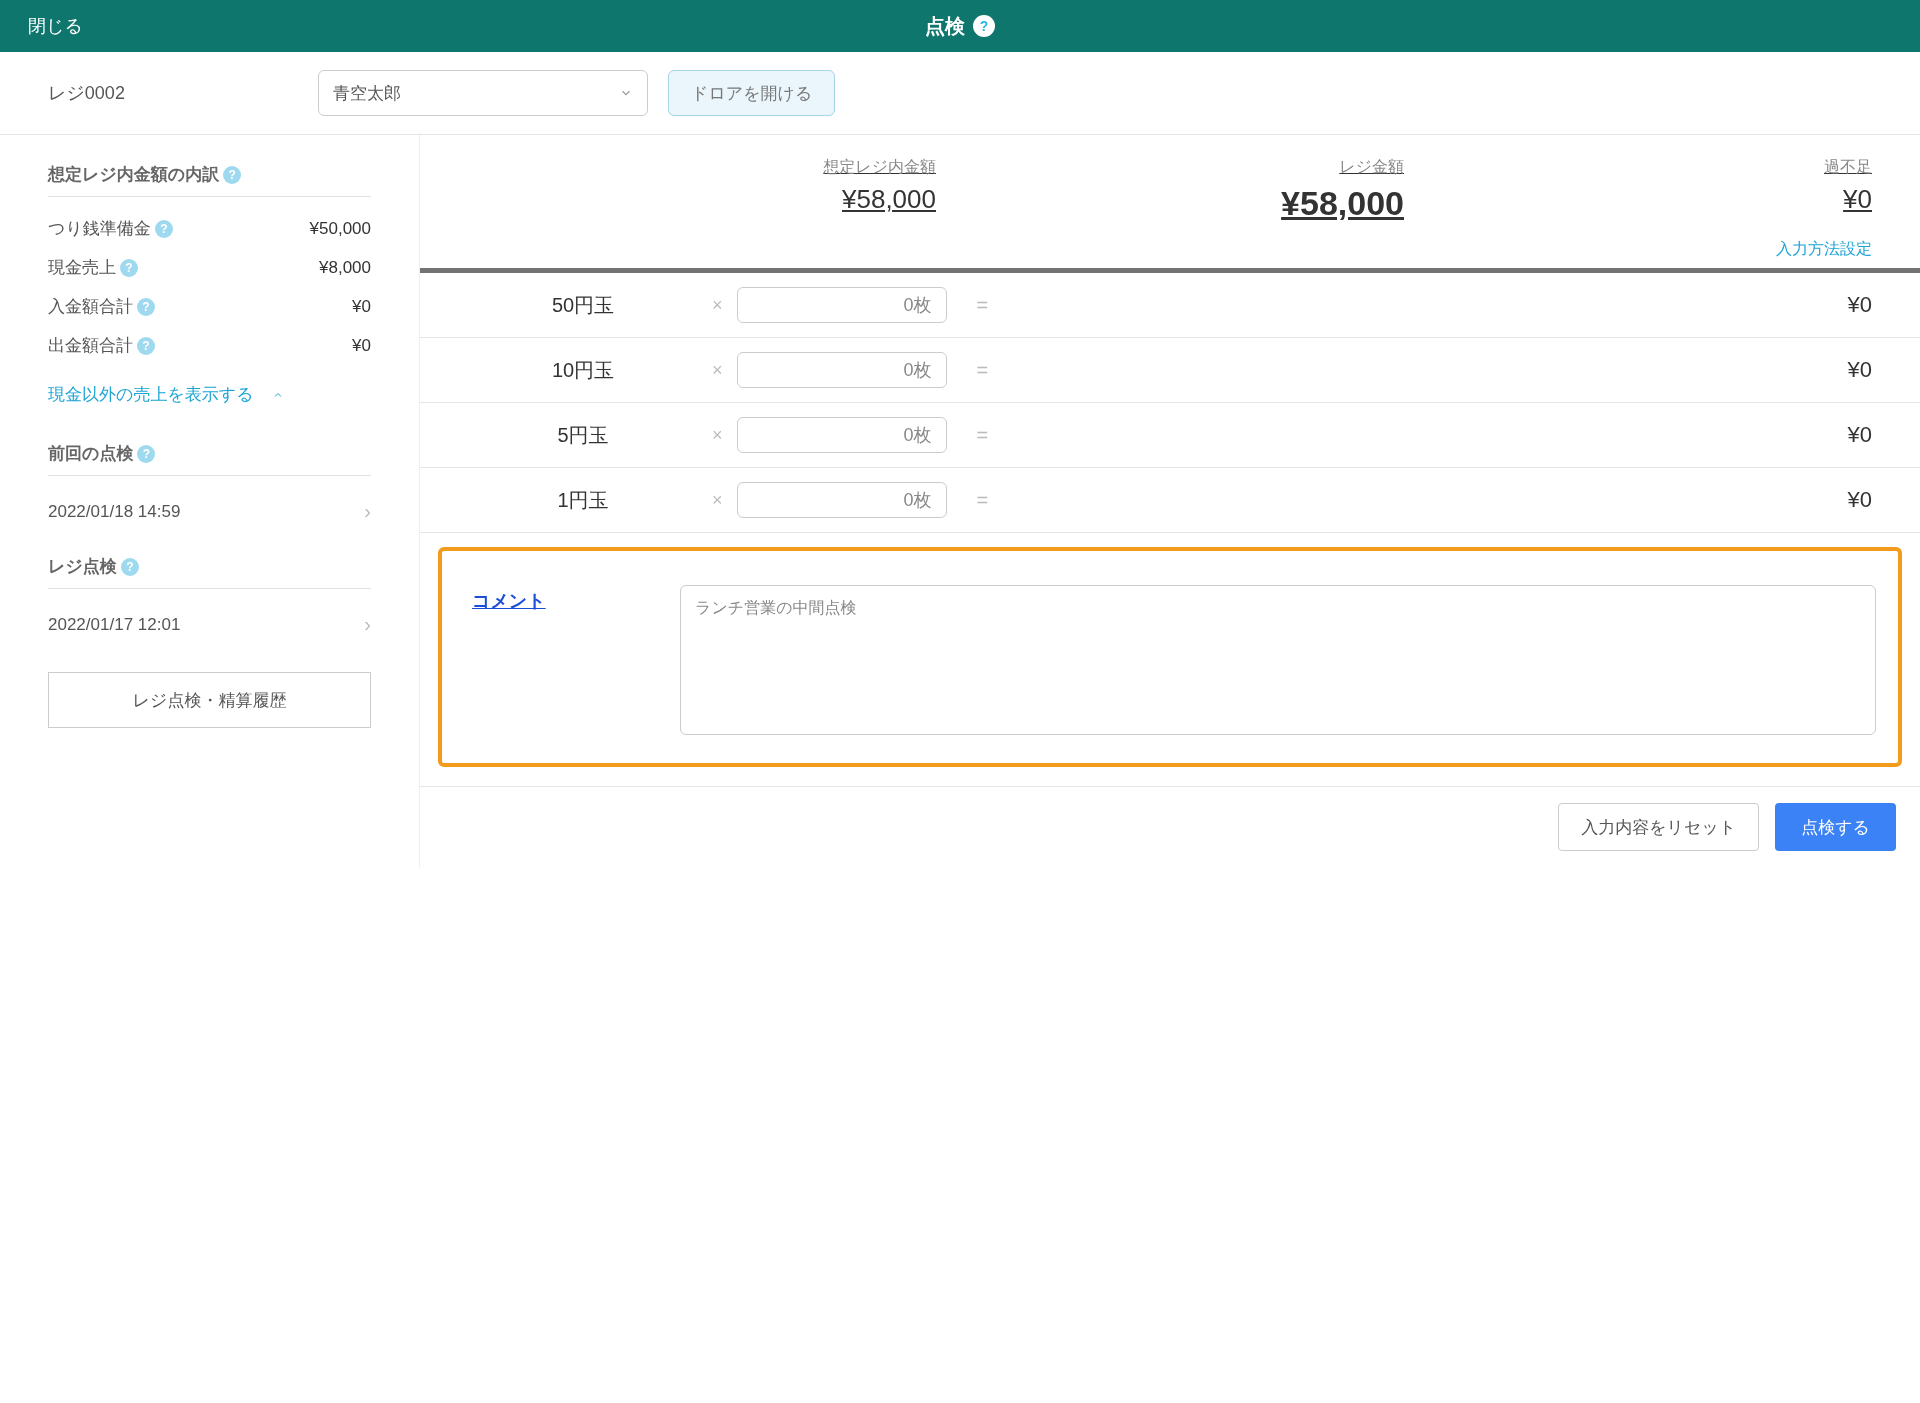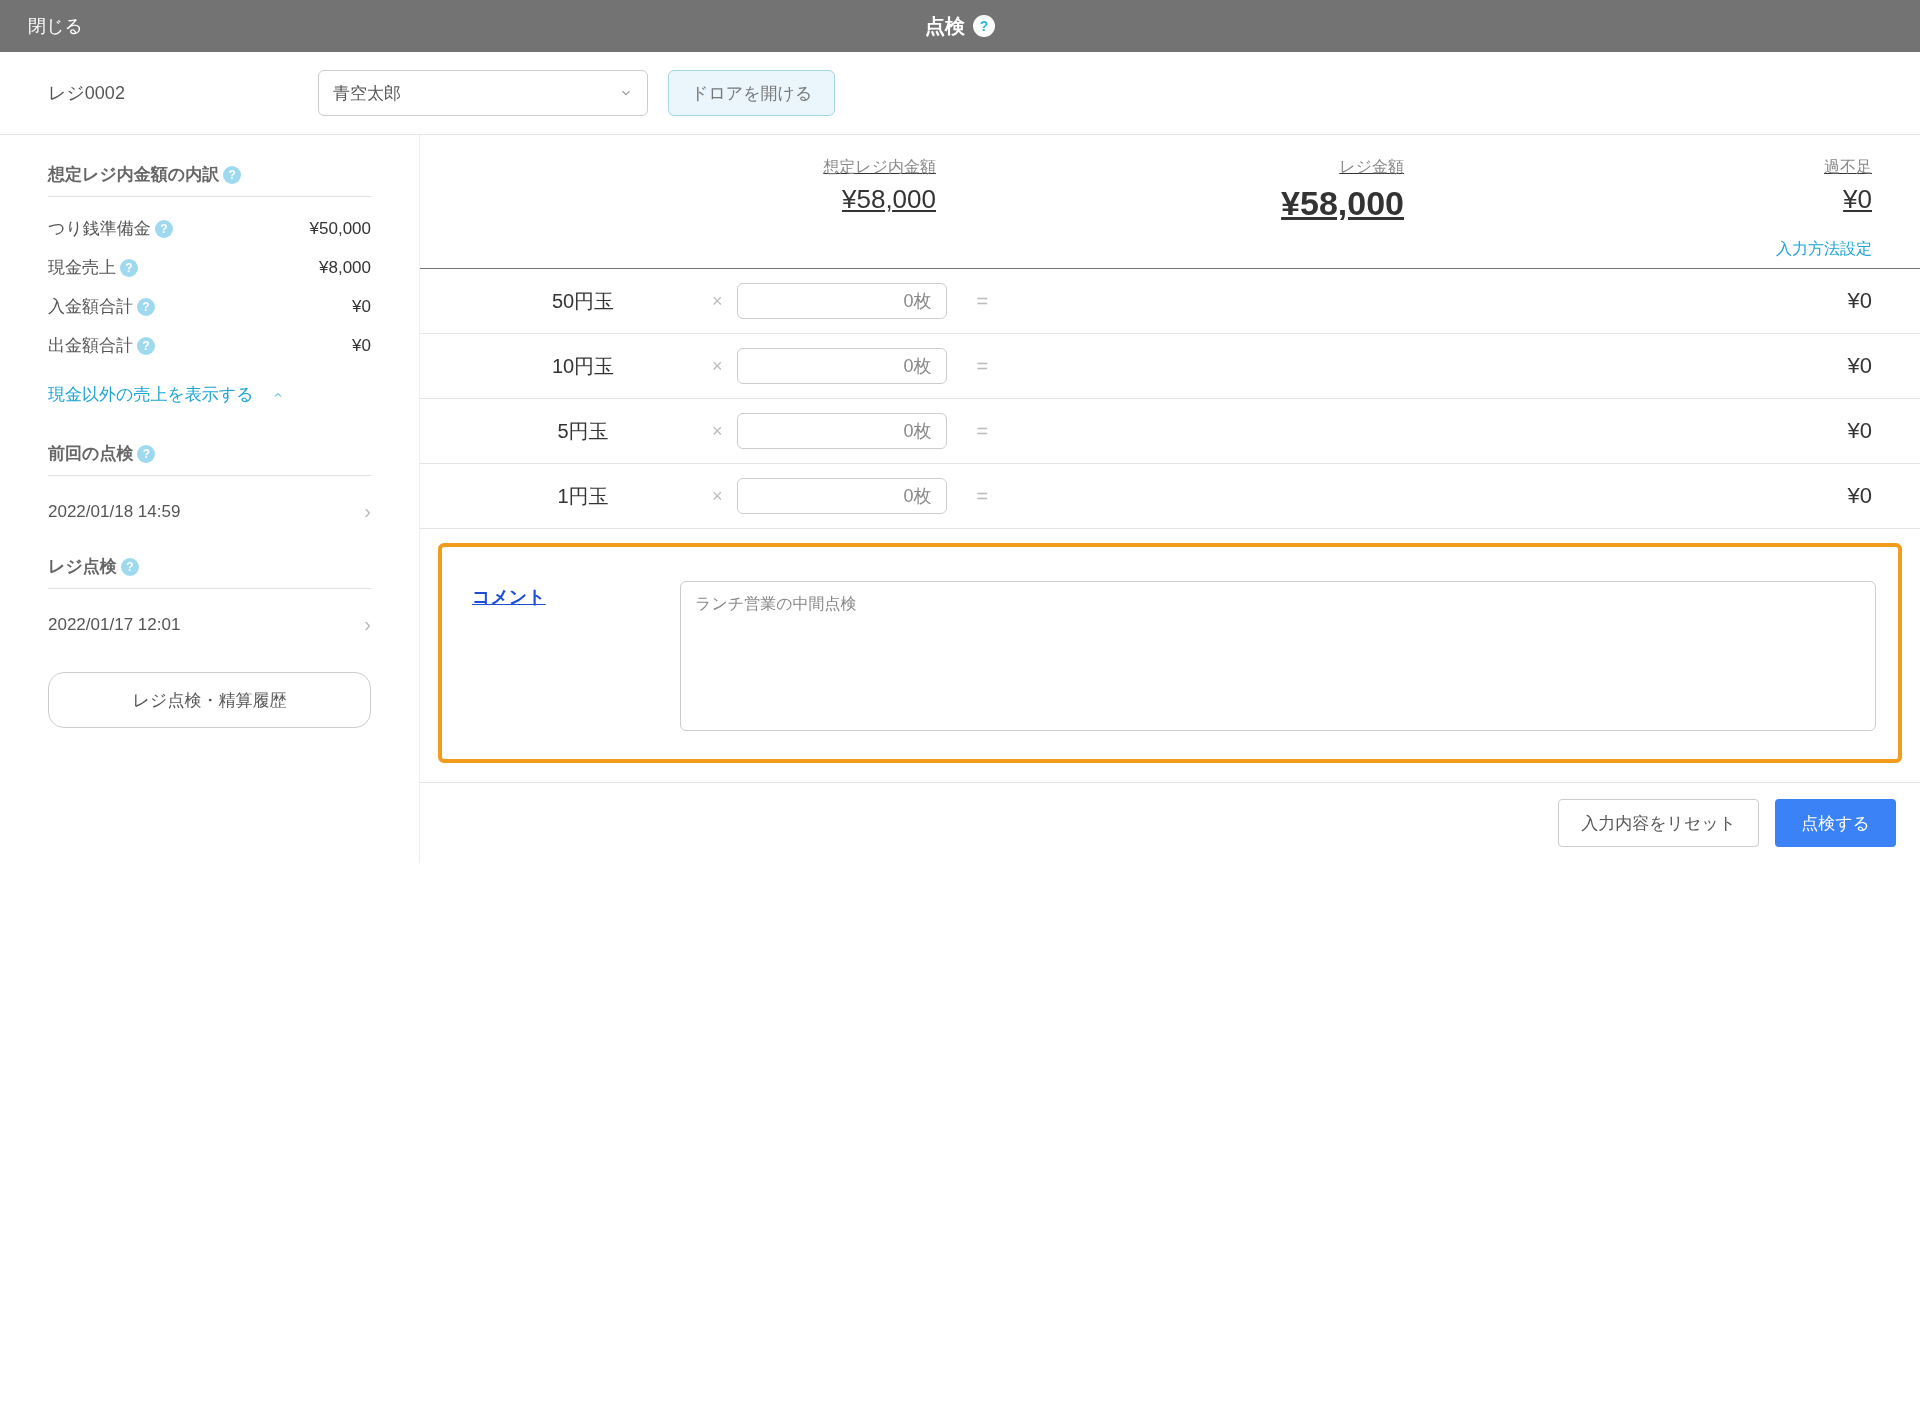--- a/index.html
+++ b/index.html
@@ -3,21 +3,21 @@
 <meta charset="utf-8">
 <style>
   * { box-sizing: border-box; margin: 0; padding: 0; }
   body {
     font-family: -apple-system, BlinkMacSystemFont, "Hiragino Sans", "Helvetica Neue", sans-serif;
     background: #fff;
     color: #333;
     font-size: 16px;
   }
   .header {
-    background: #737373;
+    background: #0f766e;
     color: #fff;
     height: 52px;
     display: flex;
     align-items: center;
     position: relative;
   }
   .header-close {
     font-size: 18px;
     padding: 0 28px;
     cursor: pointer;
@@ -150,21 +150,21 @@
     font-size: 17px;
     color:#555;
     cursor:pointer;
   }
   .chevron-right { color:#bbb; font-size:20px; }
   .btn-secondary {
     width:100%;
     height:56px;
     border:1px solid #ccc;
     background:#fff;
-    border-radius:16px;
+    border-radius:0;
     font-size:17px;
     color:#555;
     cursor:pointer;
     margin-top:24px;
   }
   .main {
     flex: 1;
     position:relative;
     padding-bottom: 100px;
   }
@@ -174,21 +174,21 @@
   }
   .summary-col { flex:1; text-align:right;text-decoration:underline; }
   .summary-label { color:#888; font-size:16px; margin-bottom:6px; }
   .summary-val { font-size:26px; color:#333; }
   .summary-val.big { font-size:34px; font-weight:600; }
   .settings-link {
     text-align:right;
     padding: 6px 48px 8px;
   }
   .settings-link a { color:#1ca4d4; font-size:16px; cursor:pointer; }
-  .denom-table { border-top:1px solid #737373; }
+  .denom-table { border-top:5px solid #737373; }
   .denom-row {
     display:flex;
     align-items:center;
     border-bottom:1px solid #e5e5e5;
     padding: 14px 48px;
   }
   .denom-name { flex: 0 0 230px; text-align:center; font-size:20px; color:#333; }
   .denom-times { color:#bbb; font-size:18px; padding:0 14px; }
   .denom-input {
     width: 210px;

